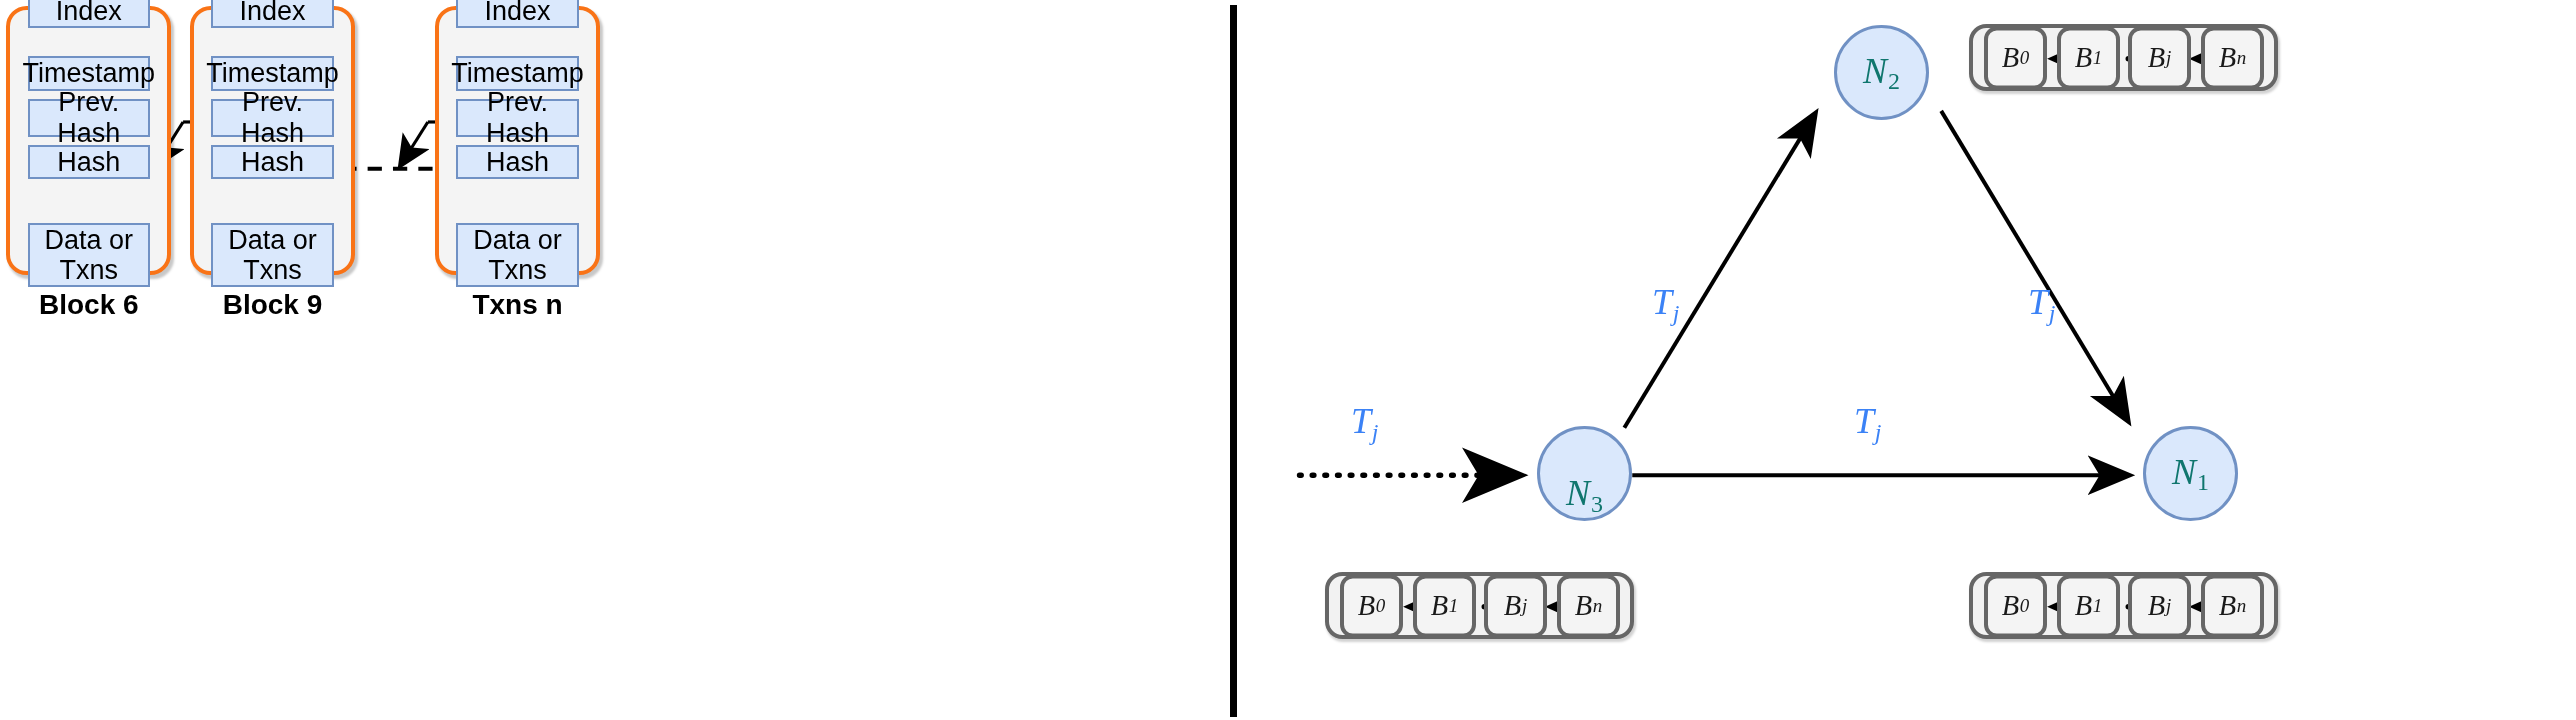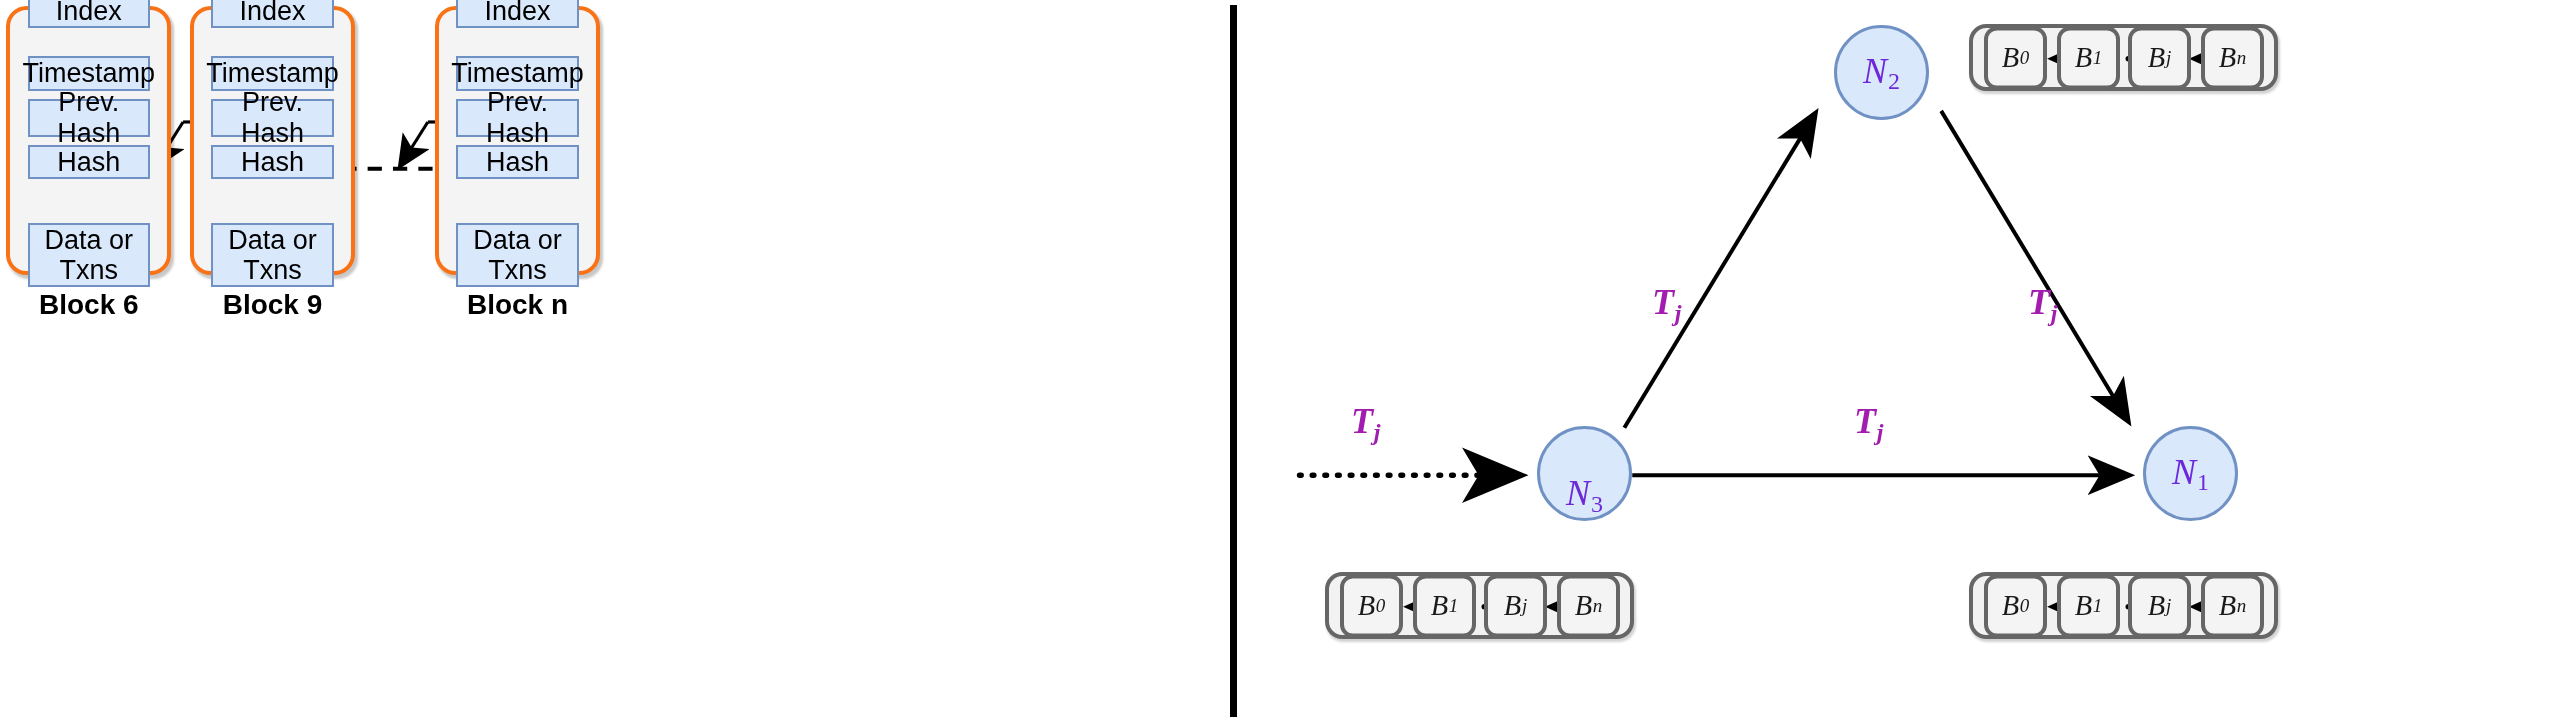--- a/index.html
+++ b/index.html
@@ -58,21 +58,21 @@
   .node{
     position:absolute;
     border-radius:50%;
     background:#dae8fc;
     border:3.2px solid #7091c4;
     box-sizing:border-box;
     display:flex;align-items:center;justify-content:center;
     font-family:"Liberation Serif", serif;
     font-style:italic;
     font-size:36px;
-    color:#6d28d9;
+    color:#0f766e;
   }
   .node .sub{font-size:24px;font-style:normal;vertical-align:-0.28em;margin-left:0.8px;}
 
   .chain-strip{
     position:absolute;
     background:#f2f2f2;
     border:4px solid #666666;
     border-radius:17.4px;
     box-sizing:border-box;
     display:flex;align-items:center;
@@ -94,23 +94,22 @@
     font-size:28.5px;
     color:#1a1a1a;
   }
   .chip .sub{font-size:19px;font-style:italic;vertical-align:-0.3em;margin-left:0.8px;}
 
   .edge-label{
     position:absolute;
     font-family:"Liberation Serif", serif;
     font-style:italic;
     font-size:36px;
-    color:#a21caf;
+    color:#3b82f6;
     white-space:nowrap;
-    font-weight:bold;
   }
   .edge-label .sub{font-size:24px;vertical-align:-0.3em;margin-left:0.8px;}
 
   .divider{
     position:absolute;
     background:#000;
   }
   svg.overlay{position:absolute;left:0;top:0;overflow:visible;pointer-events:none;}
 </style>
 </head>
@@ -163,21 +162,21 @@
     <div class="block-card" style="left:435px;top:6.3px;width:165px;height:269px;">
       <div class="block-fields">
         <div class="field f1">Index</div>
         <div class="field f2">Timestamp</div>
         <div class="field f3">Prev. Hash</div>
         <div class="field f4">Hash</div>
         <div class="field f5">Data or
 Txns</div>
       </div>
     </div>
-    <div class="block-label" style="left:435px;top:289px;width:165px;">Block n</div>
+    <div class="block-label" style="left:435px;top:289px;width:165px;">Txns n</div>
 
   </div>
 
   <div class="divider" style="left:1230px;top:4.8px;width:7.1px;height:712px;"></div>
 
   <div id="right-panel">
 
     <svg class="overlay" width="1356" height="720" viewBox="0 0 1711 909">
       <defs>
         <marker id="arrR" markerWidth="13" markerHeight="13" refX="10" refY="5.5" orient="auto">

